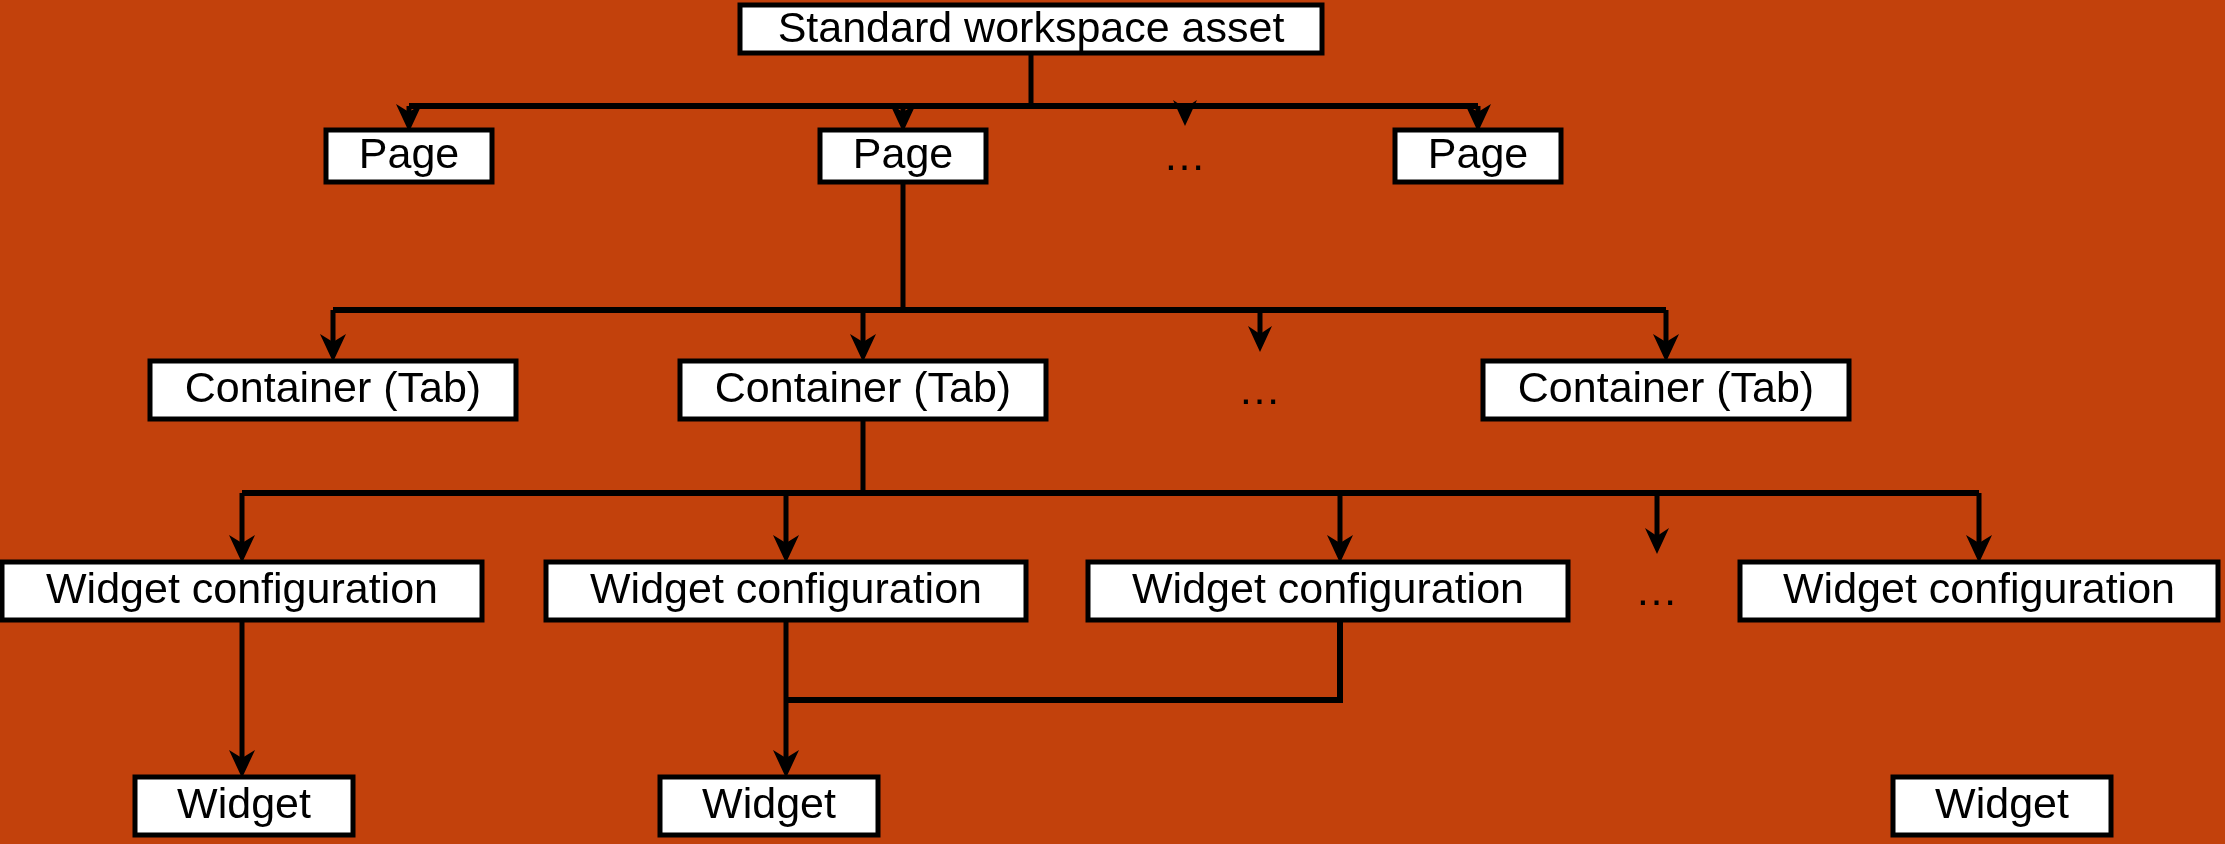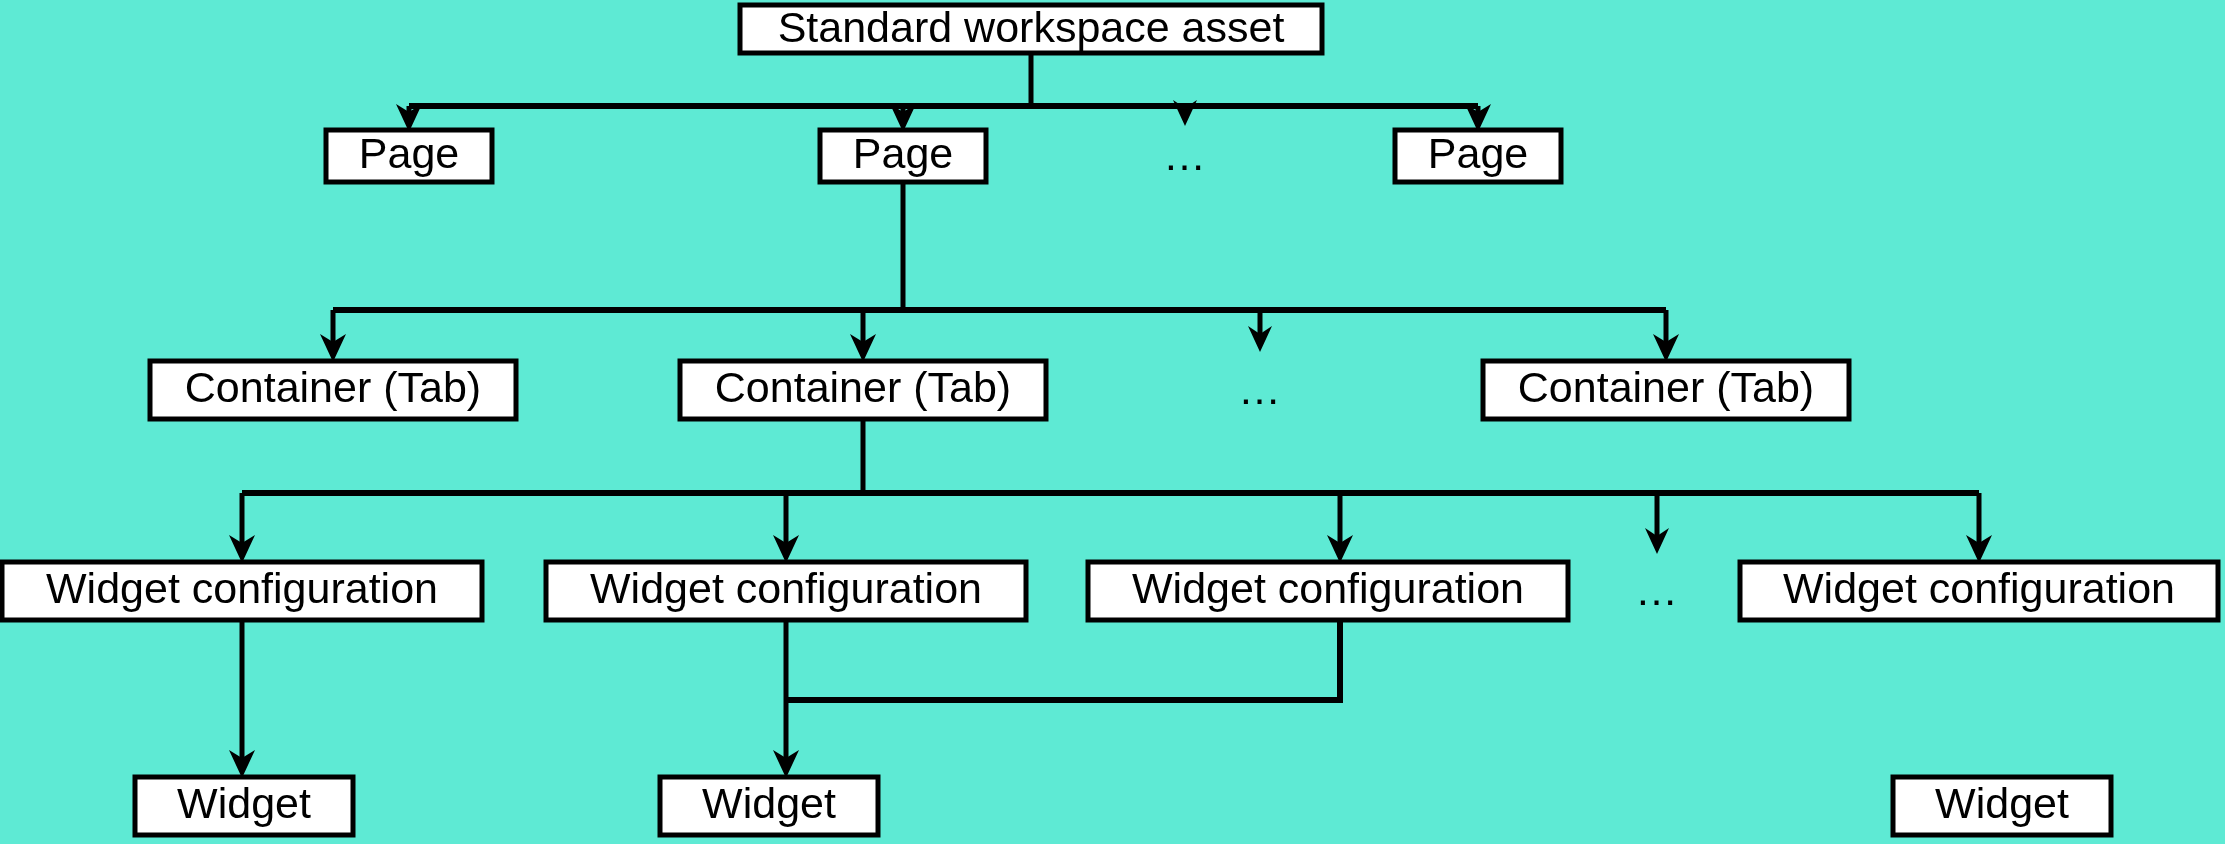--- a/index.html
+++ b/index.html
@@ -10,21 +10,21 @@
   body {
     width: 2225px;
     height: 844px;
     font-family: "Liberation Sans", sans-serif;
     overflow: hidden;
   }
   #diagram-root {
     position: relative;
     width: 2225px;
     height: 844px;
-    background: #5eead4;
+    background: #c2410c;
   }
   svg.diagram-canvas {
     position: absolute;
     top: 0;
     left: 0;
     width: 2225px;
     height: 844px;
     display: block;
   }
   .node-box {

